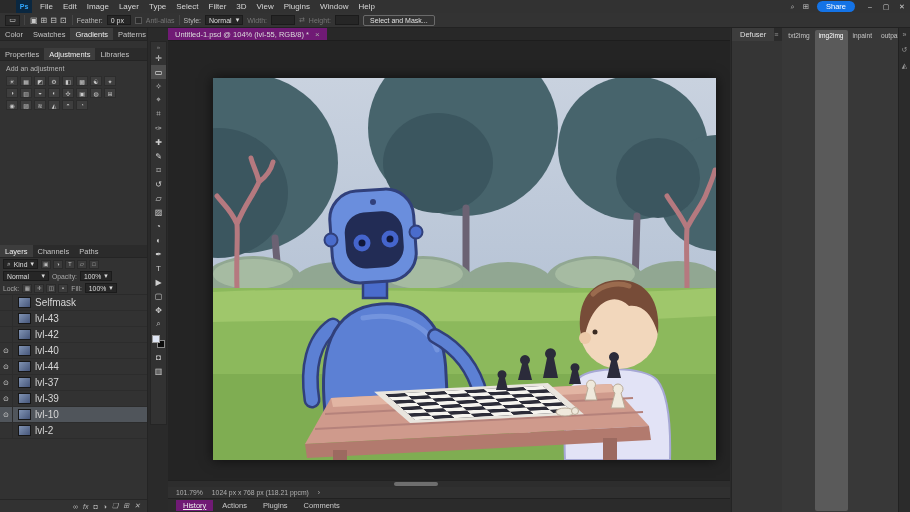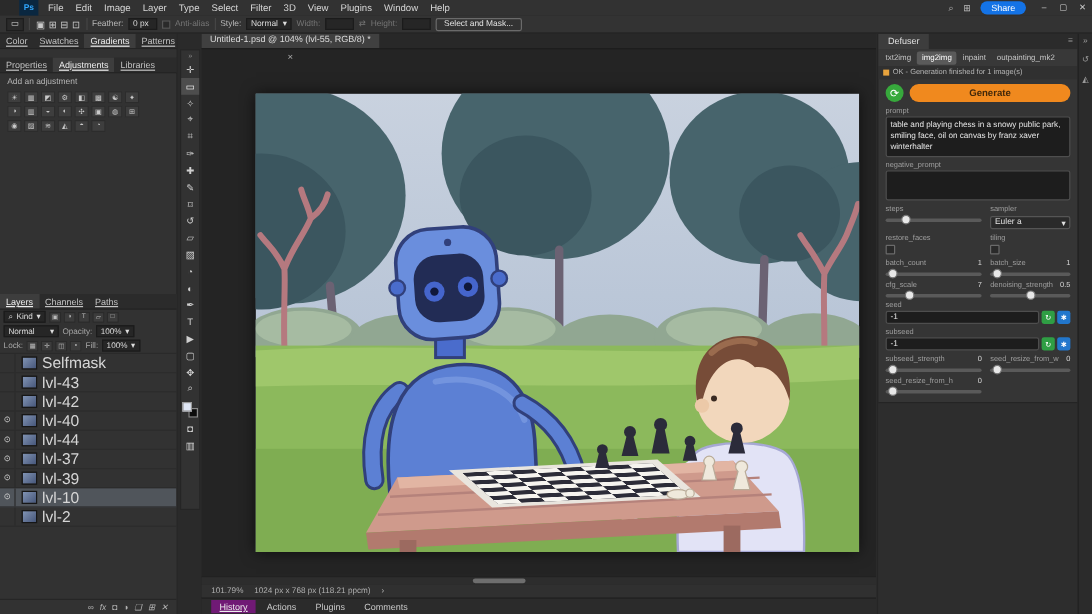--- a/index.html
+++ b/index.html
@@ -26,21 +26,21 @@
   .ob-modes span { font-size:8px; color:#c9c9c9; padding:0 1px; }
   .ob-input { background:#262626; border:1px solid #1b1b1b; color:#ddd; font-size:7px; min-width:24px; height:10px; display:inline-flex; align-items:center; padding:0 3px; }
   .ob-check { width:7px; height:7px; border:1px solid #565656; background:#2a2a2a; display:inline-block; }
   .dim { color:#757575; }
   .ob-select { background:#262626; border:1px solid #1b1b1b; display:inline-flex; gap:4px; padding:0 3px; height:10px; align-items:center; font-size:7px; color:#ddd; }
   .ob-btn { border:1px solid #6a6a6a; border-radius:2px; padding:1px 6px; font-size:7px; color:#e2e2e2; }
 
   
   .left-col { position:absolute; left:0; top:28px; bottom:0; width:148px; background:#323232; border-right:1px solid #242424; }
   .tabstrip { display:flex; background:#2b2b2b; height:13px; border-bottom:1px solid #242424; }
-  .tab { font-size:7.5px; color:#c3c3c3; padding:0 5px; line-height:13px; white-space:nowrap;text-decoration:underline; }
+  .tab { font-size:7.5px; color:#c3c3c3; padding:0 5px; line-height:13px; white-space:nowrap; }
   .tab.active { background:#3d3d3d; color:#ededed; }
   .panel-gap { height:7px; background:#323232; }
   .adj-section { padding:3px 6px; }
   .adj-title { font-size:7px; color:#b5b5b5; margin:1px 0 4px; }
   .adj-grid { display:flex; flex-wrap:wrap; gap:2px; width:118px; }
   .adj-icon { width:12px; height:10px; background:#3e3e3e; border:1px solid #2c2c2c; color:#c9c9c9; font-size:6px; display:flex; align-items:center; justify-content:center; }
 
   .layers-panel { position:absolute; left:0; right:0; top:217px; bottom:0; background:#323232; display:flex; flex-direction:column; }
   .layers-filter, .layers-blend, .layers-lock { display:flex; align-items:center; gap:3px; padding:1px 3px; }
   .lbl { font-size:6.8px; color:#a8a8a8; }
@@ -48,50 +48,50 @@
   .mini-select.wide { min-width:46px; justify-content:space-between; }
   .filter-icons { display:inline-flex; gap:2px; }
   .filter-icons span { width:10px; height:9px; background:#3c3c3c; border:1px solid #2a2a2a; display:inline-flex; align-items:center; justify-content:center; font-size:5.5px; color:#bbb; }
   .layers-list { flex:1; overflow:hidden; border-top:1px solid #2a2a2a; }
   .layer-row { display:flex; align-items:center; height:16px; border-bottom:1px solid #2c2c2c; }
   .layer-row.selected { background:#50555b; }
   .layer-eye { width:13px; text-align:center; font-size:7px; color:#cfcfcf; border-right:1px solid #2c2c2c; align-self:stretch; line-height:15px; }
   .layer-eye .g { visibility:hidden; }
   .layer-eye.on .g { visibility:visible; }
   .layer-thumb { width:13px; height:11px; margin:0 4px 0 5px; background:linear-gradient(135deg,#8194b4,#46567a); border:1px solid #161616; flex:none; }
-  .layer-name { font-size:13px; color:#d6d6d6; white-space:nowrap; }
+  .layer-name { font-size:10px; color:#d6d6d6; white-space:nowrap; }
   .layers-bottom { height:13px; border-top:1px solid #262626; display:flex; align-items:center; justify-content:flex-end; gap:5px; padding:0 7px; }
   .lb-icon { font-size:7px; color:#b5b5b5; font-style:italic; }
 
   
   .toolbar { position:absolute; left:150px; top:41px; width:17px; height:384px; background:#323232; border:1px solid #252525; display:flex; flex-direction:column; align-items:center; padding-top:1px; z-index:5; }
   .toolbar-grip { color:#8a8a8a; font-size:6px; height:8px; line-height:8px; }
   .tools { display:flex; flex-direction:column; align-items:center; }
   .tool { width:15px; height:14px; display:flex; align-items:center; justify-content:center; font-size:8px; color:#cfcfcf; }
   .tool.active { background:#4d4d4d; color:#fff; }
   .swatches { position:relative; width:13px; height:13px; margin:4px 0 2px; }
   .swatch-fg { position:absolute; left:0; top:0; width:8px; height:8px; background:#dfe6f5; border:1px solid #999; z-index:2; }
   .swatch-bg { position:absolute; right:0; bottom:0; width:8px; height:8px; background:#0c0c0c; border:1px solid #8a8a8a; }
 
   
   .canvas-region { position:absolute; left:168px; top:28px; width:562px; bottom:0; background:#242424; }
   .doc-tabbar { height:13px; background:#282828; display:flex; border-bottom:1px solid #1d1d1d; }
-  .doc-tab { background:#404040; display:flex; align-items:center; gap:6px; padding:0 7px; font-size:7.5px; color:#dcdcdc; white-space:nowrap;flex-direction:column; }
+  .doc-tab { background:#701a75; display:flex; align-items:center; gap:6px; padding:0 7px; font-size:7.5px; color:#dcdcdc; white-space:nowrap; }
   .doc-close { color:#a8a8a8; font-size:8px; }
   .canvas-img { position:absolute; left:45px; top:50px; width:503px; height:382px; box-shadow:0 0 12px rgba(0,0,0,.65); }
   .canvas-img svg { display:block; width:100%; height:100%; }
   .h-scrollbar { position:absolute; left:0; right:0; top:452px; height:7px; background:#2d2d2d; border-top:1px solid #212121; }
   .h-thumb { position:absolute; left:226px; width:44px; top:1px; bottom:1px; background:#6e6e6e; border-radius:3px; }
   .statusbar { position:absolute; left:0; right:0; top:459px; height:11px; background:#303030; display:flex; align-items:center; gap:9px; padding:0 8px; font-size:6.8px; color:#b0b0b0; }
   .dock-tabs { position:absolute; left:0; right:0; top:470px; bottom:0; background:#2b2b2b; display:flex; align-items:center; padding-left:8px; gap:2px; border-top:1px solid #212121; }
   .dock-tab { font-size:7.5px; color:#c9c9c9; padding:1px 7px; }
   .dock-tab.active { background:#701a75; color:#eee;text-decoration:underline; }
 
   
-  .sd-panel { position:absolute; left:731px; width:167px; top:28px; bottom:0; background:#353535; border-left:1px solid #242424; display:flex; flex-direction:column; }
+  .sd-panel { position:absolute; left:731px; width:167px; top:28px; bottom:0; background:#353535; border-left:1px solid #242424; display:flex; }
   .sd-header { height:13px; background:#2b2b2b; display:flex; align-items:center; flex:none; }
   .sd-header-tab { background:#3d3d3d; padding:0 8px; font-size:7.5px; color:#e0e0e0; line-height:13px; }
   .sd-header-menu { margin-left:auto; color:#979797; font-size:7px; padding-right:4px; }
   .sd-tabs { display:flex; background:#383838; padding:2px 2px 1px; gap:1px; flex:none; }
   .sd-tab { font-size:6.6px; color:#c5c5c5; padding:2px 4px; border-radius:2px; white-space:nowrap; }
   .sd-tab.active { background:#5a5a5a; color:#fff; }
   .sd-status { display:flex; align-items:center; gap:3px; padding:2px 4px; font-size:6.2px; color:#b5b5b5; background:#303030; flex:none; }
   .sd-status-dot { width:5px; height:5px; background:var(--status-orange,#e8a33d); flex:none; }
   .sd-generate-row { display:flex; align-items:center; gap:5px; padding:4px 6px 3px; flex:none; }
   .sd-settings { width:15px; height:15px; border-radius:50%; background:#37a93c; color:#fff; font-size:9px; display:flex; align-items:center; justify-content:center; flex:none; }

